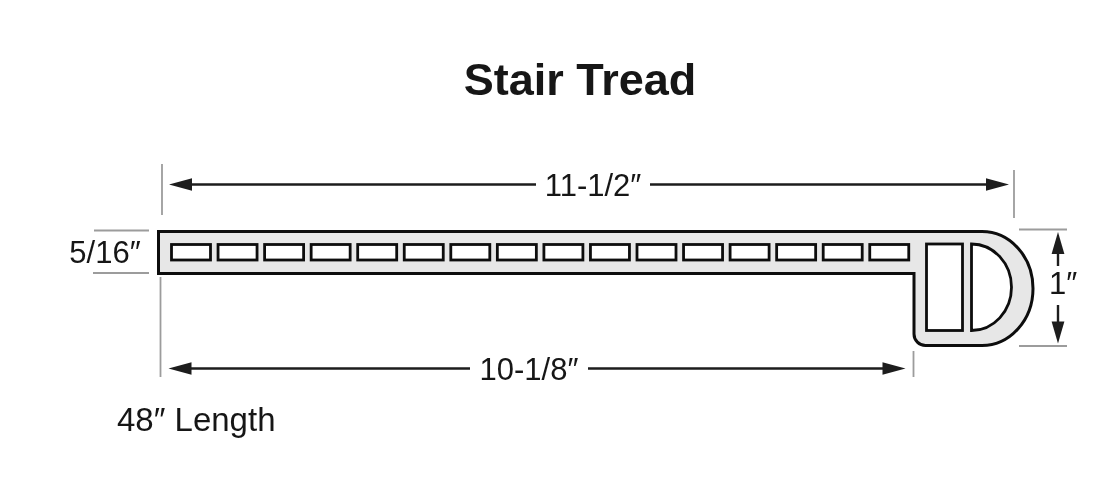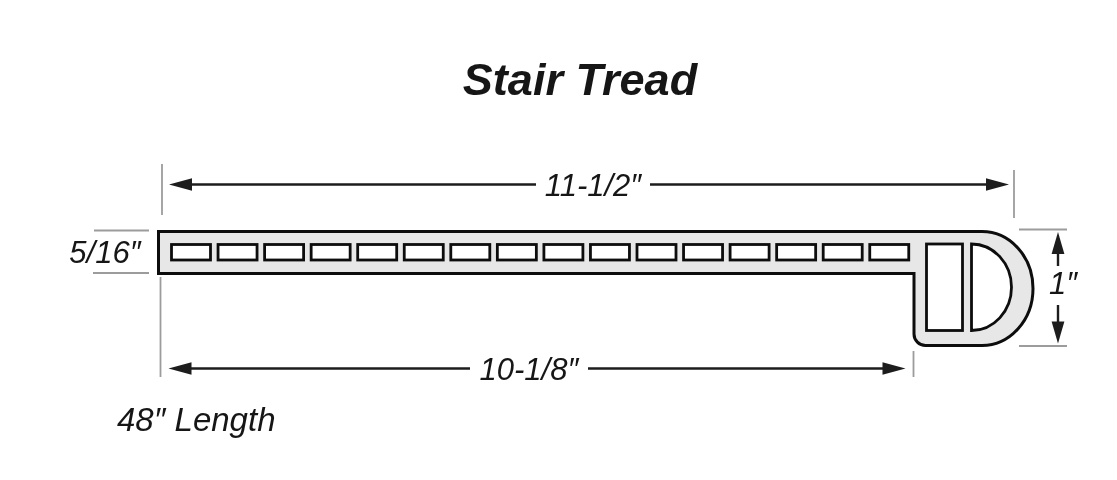--- a/index.html
+++ b/index.html
@@ -6,21 +6,20 @@
     margin: 0;
     padding: 0;
     background: var(--background, #ffffff);
   }
   .stage {
     width: 1117px;
     height: 480px;
     position: relative;
     background: var(--background, #ffffff);
     overflow: hidden;
-    font-style: italic;
   }
   svg text {
     font-family: "Liberation Sans", "DejaVu Sans", sans-serif;
   }
   .title-text {
     font-size: 45px;
     font-weight: 700;
     fill: var(--text, #111);
   }
   .dim-text {

